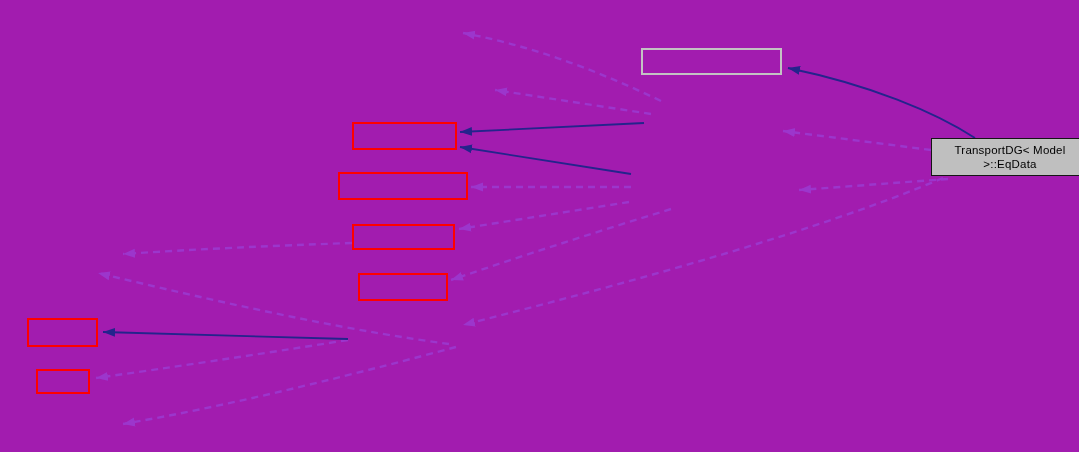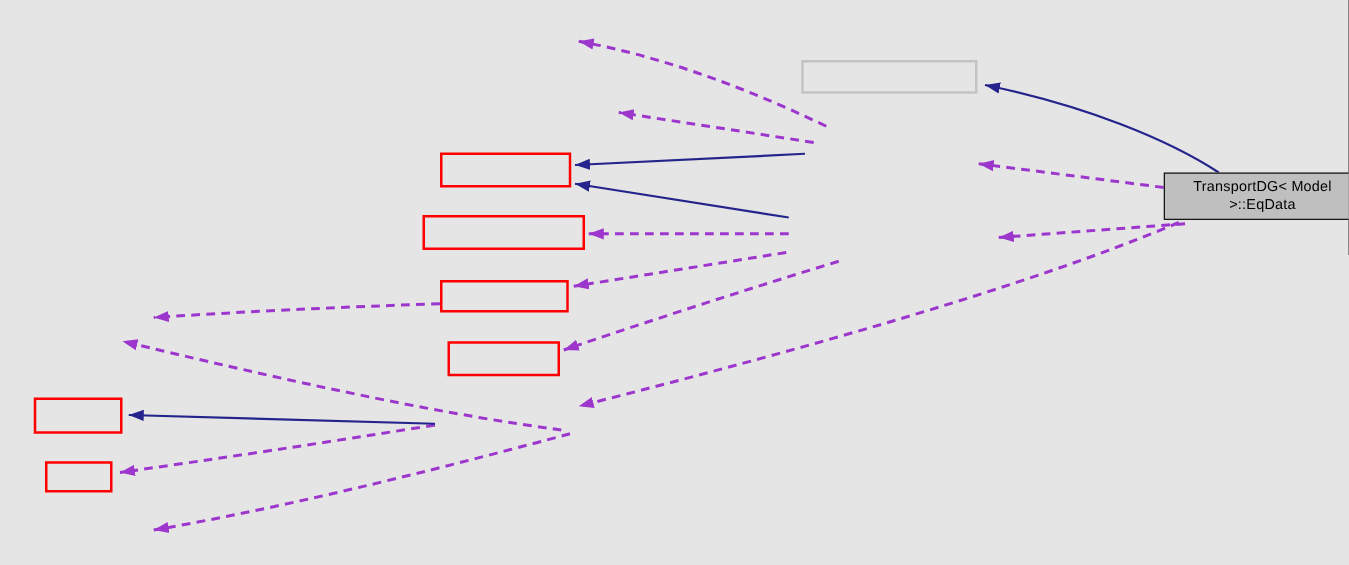--- a/index.html
+++ b/index.html
@@ -1,16 +1,16 @@
 <!DOCTYPE html>
 <html><head>
 <meta charset="utf-8">
 <style>
   html,body{margin:0;padding:0;background:#000;}
-  #canvas{position:relative;width:1079px;height:452px;background:#e5e5e5;overflow:hidden;
+  #canvas{position:relative;width:1079px;height:452px;background:#a21caf;overflow:hidden;
           font-family:"Liberation Sans",sans-serif;}
   #edges{position:absolute;left:0;top:0;width:1079px;height:452px;}
   .node{position:absolute;box-sizing:border-box;background:transparent;}
   .node.truncated{border:2px solid #ff0000;}
   .node.plain{border:2px solid #c3c3c3;}
   .node.main{background:#bfbfbf;border:1px solid #151515;display:flex;flex-direction:column;
              align-items:center;justify-content:center;color:#000;font-size:11.5px;
              line-height:14px;letter-spacing:.2px;white-space:nowrap;}
 </style>
 </head>

